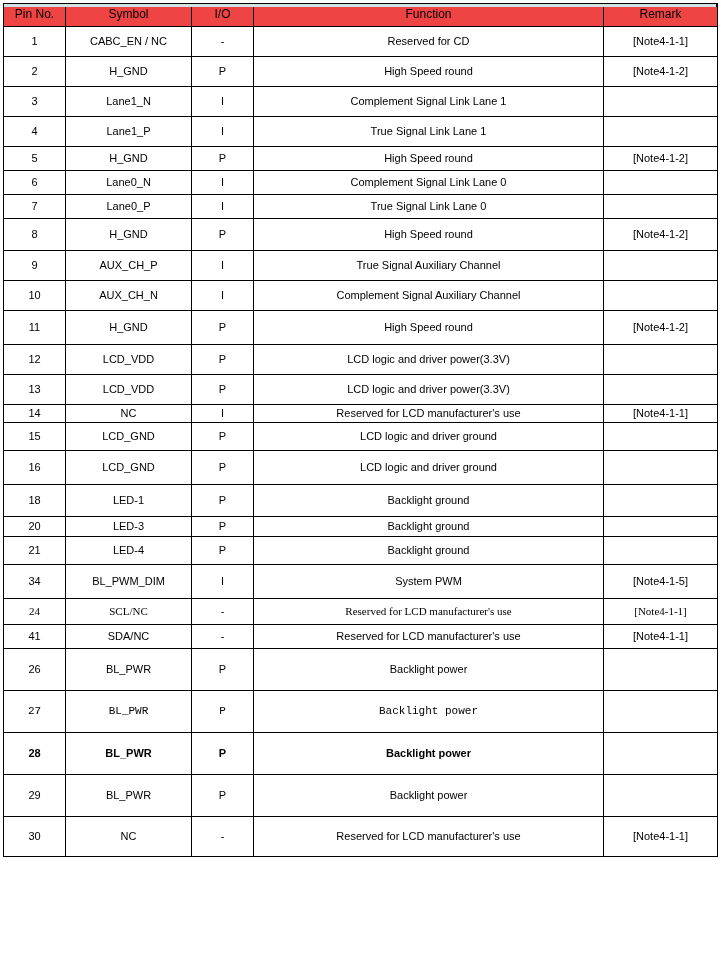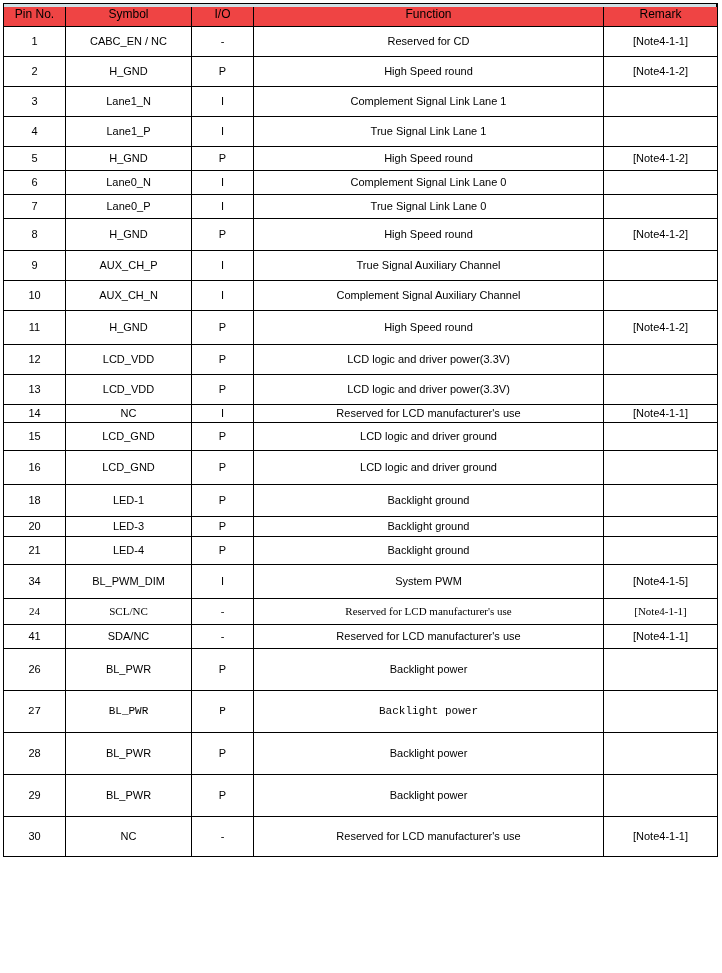--- a/index.html
+++ b/index.html
@@ -246,21 +246,21 @@
           <td>Backlight power</td>
           <td></td>
         </tr>
         <tr style="height: 42px; font-family: Liberation Mono, monospace;">
           <td>27</td>
           <td>BL_PWR</td>
           <td>P</td>
           <td>Backlight power</td>
           <td></td>
         </tr>
-        <tr style="height: 42px;">
+        <tr style="height: 42px; font-weight: bold;">
           <td>28</td>
           <td>BL_PWR</td>
           <td>P</td>
           <td>Backlight power</td>
           <td></td>
         </tr>
         <tr style="height: 42px;">
           <td>29</td>
           <td>BL_PWR</td>
           <td>P</td>

